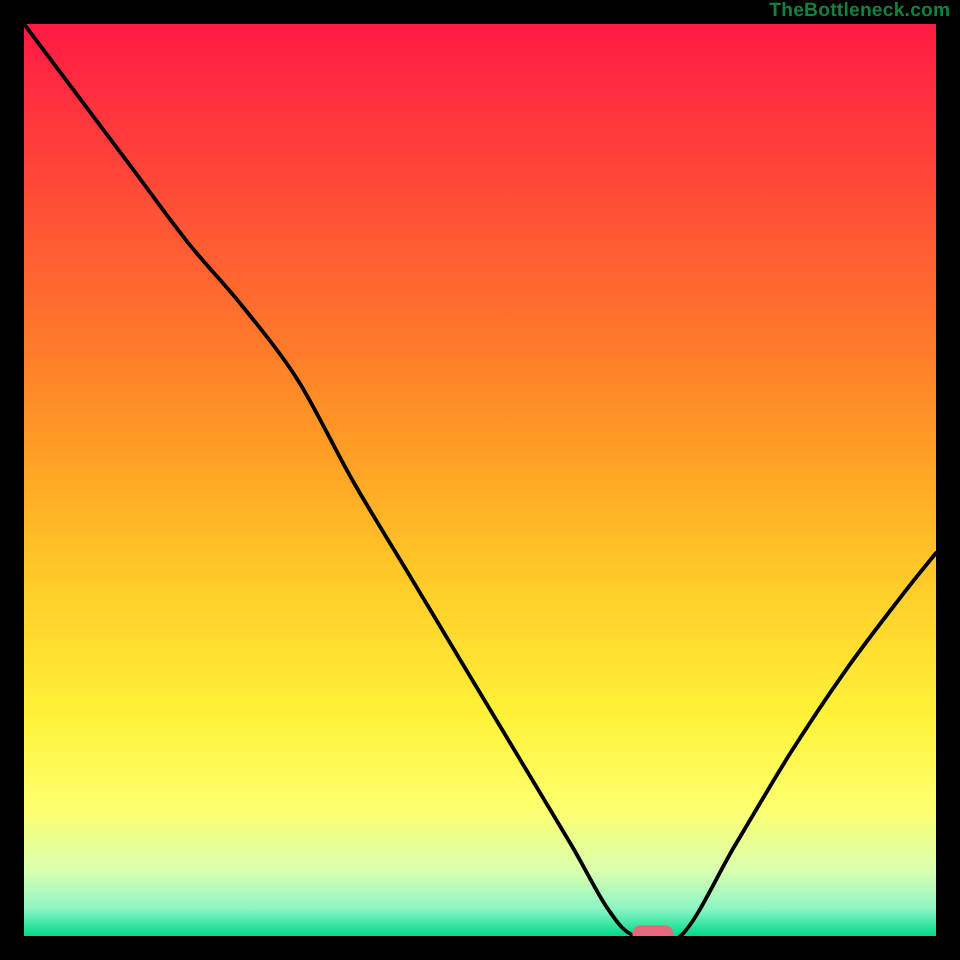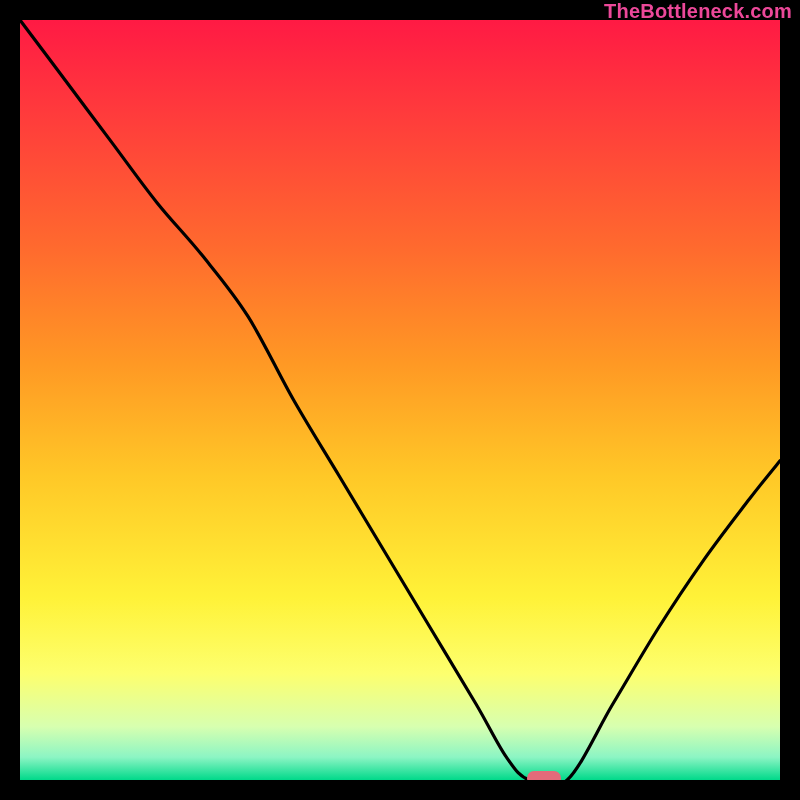--- a/index.html
+++ b/index.html
@@ -45,23 +45,23 @@
   }
   .curve {
     position: absolute;
     left: 0; top: 0;
   }
   .watermark {
     position: absolute;
     top: 0;
     right: 8px;
     font-family: Arial, Helvetica, sans-serif;
-    font-size: 20px;
+    font-size: 16px;
     font-weight: 600;
-    color: #ec4899;
+    color: #15803d;
     letter-spacing: 0.2px;
   }
   .marker {
     position: absolute;
     width: 34px;
     height: 14px;
     border-radius: 7px;
     background: #e46a7a;
   }
 </style>

